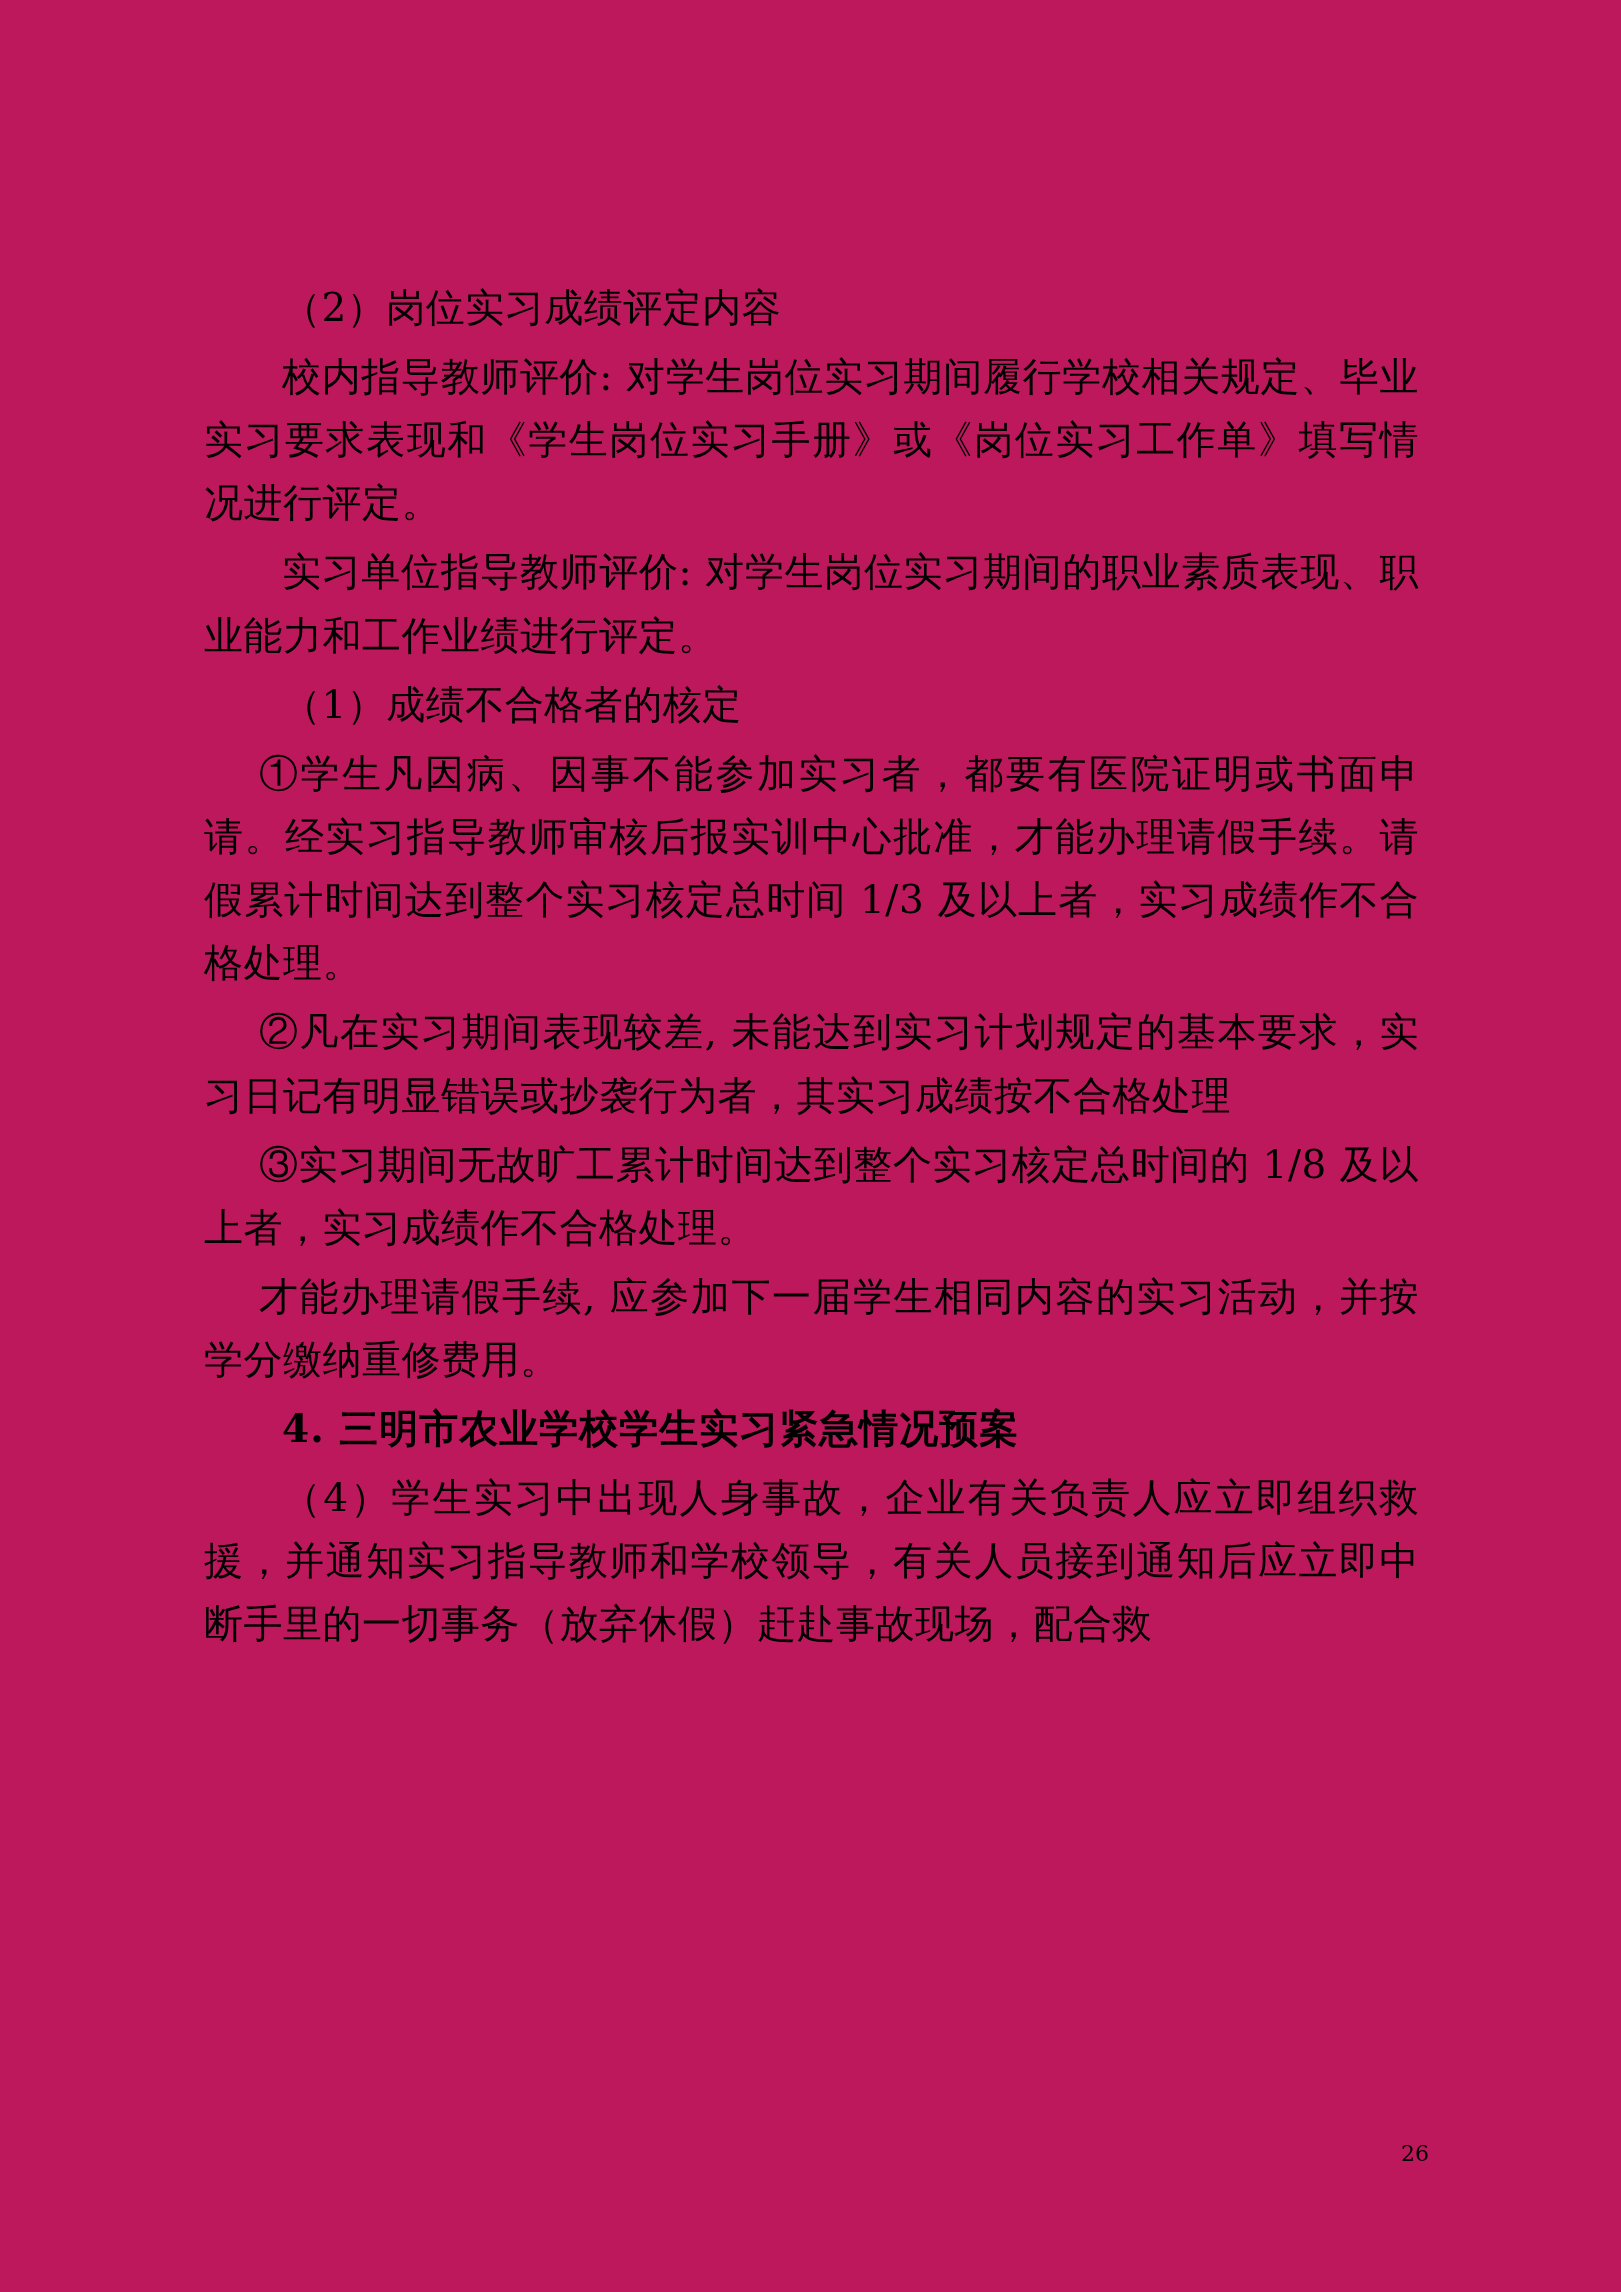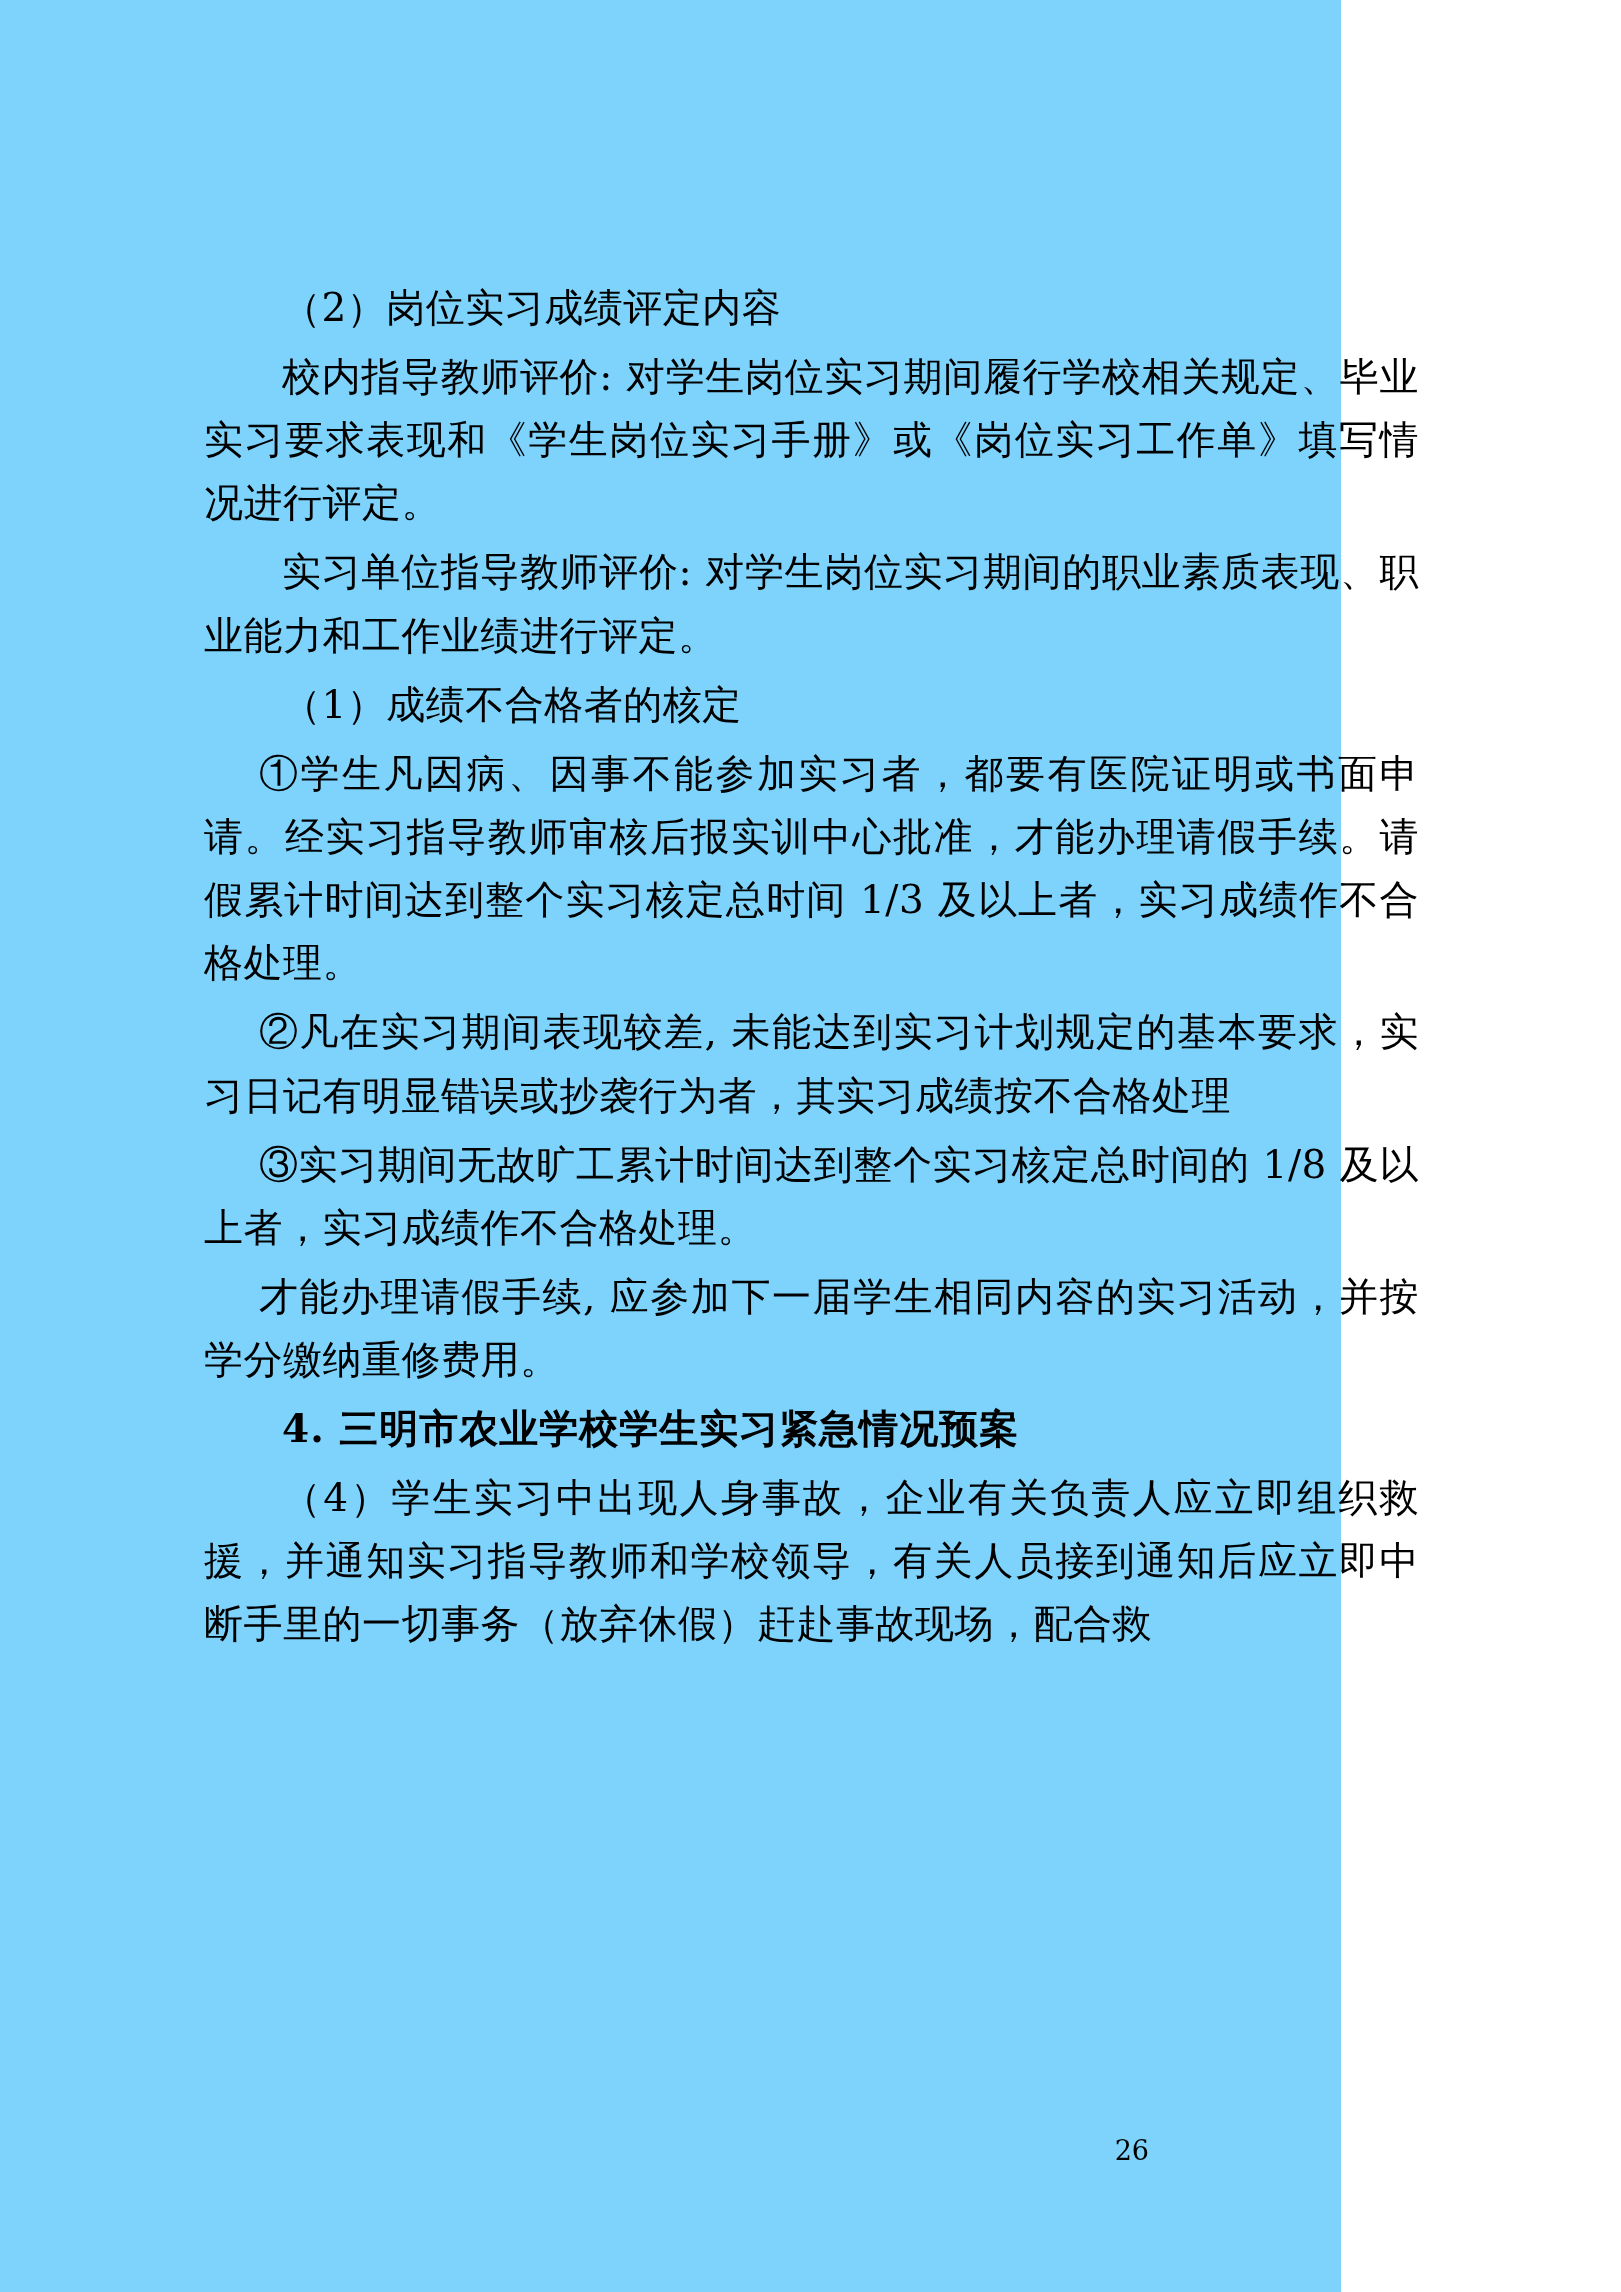--- a/index.html
+++ b/index.html
@@ -12,23 +12,23 @@
     height: 2293px;
     position: relative;
     font-family: "DejaVu Serif", "Liberation Serif", serif;
     color: #000000;
     overflow: hidden;
   }
   .page {
     position: absolute;
     left: 0;
     top: 0;
-    width: 1341px;
+    width: 1621px;
     height: 2293px;
-    background: #7dd3fc;
+    background: #be185d;
   }
   .content {
     position: absolute;
     left: 204px;
     top: 276px;
     width: 1215px;
   }
   p {
     margin: 0 0 5.9px 0;
     font-size: 39px;
@@ -46,21 +46,21 @@
   }
   p.heading {
     font-weight: bold;
     text-indent: 78px;
     letter-spacing: 1px;
   }
   .page-number {
     position: absolute;
     right: 192px;
     bottom: 127px;
-    font-size: 27px;
+    font-size: 22px;
     font-family: "DejaVu Serif", "Liberation Serif", serif;
     color: #000000;
   }
 </style>
 </head>
 <body>
 
 <div class="page">
   <div class="content">
 

